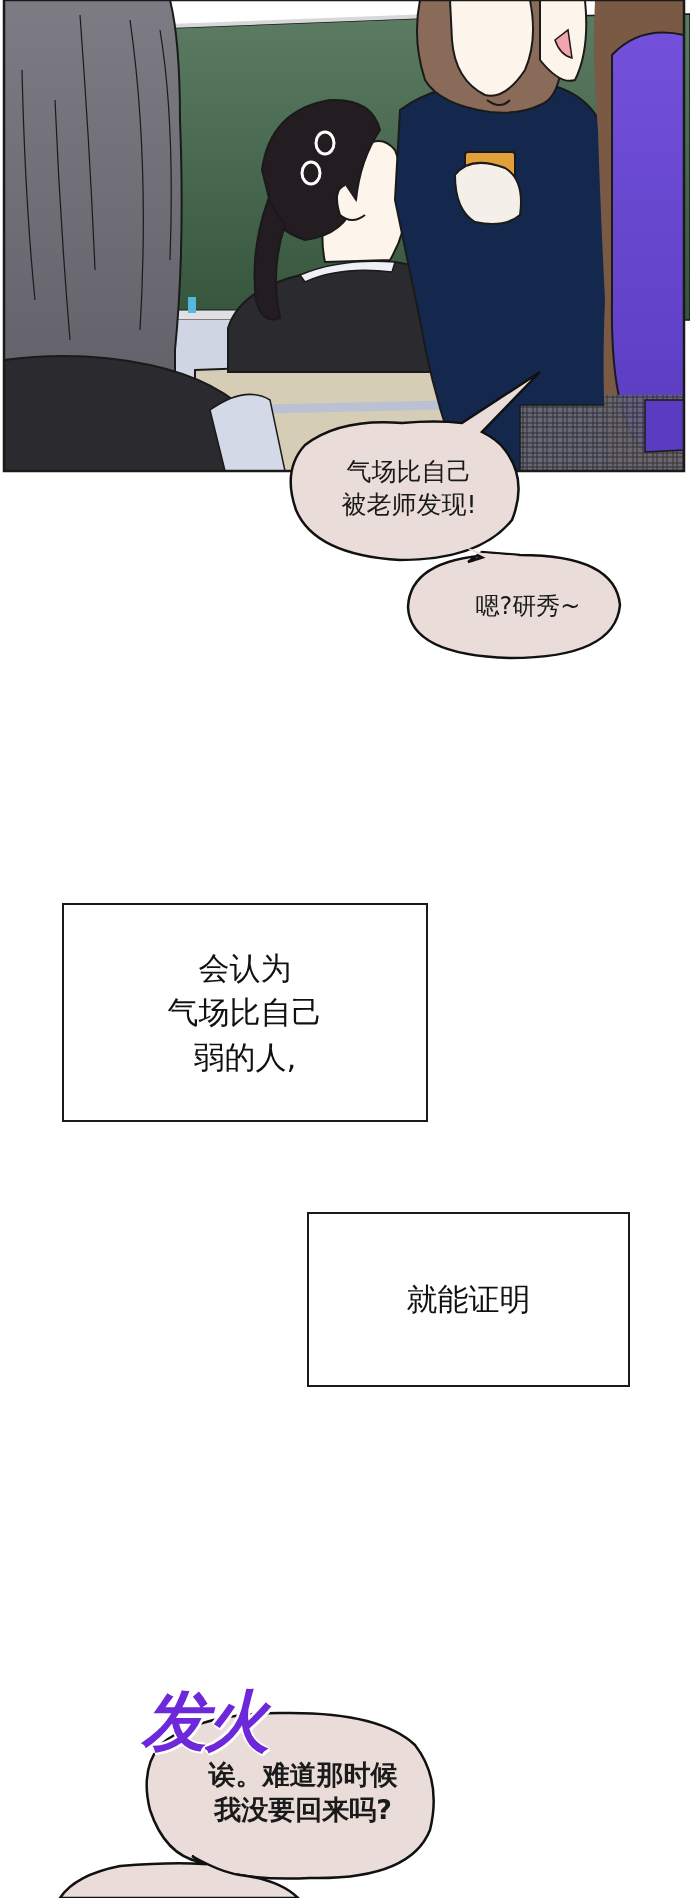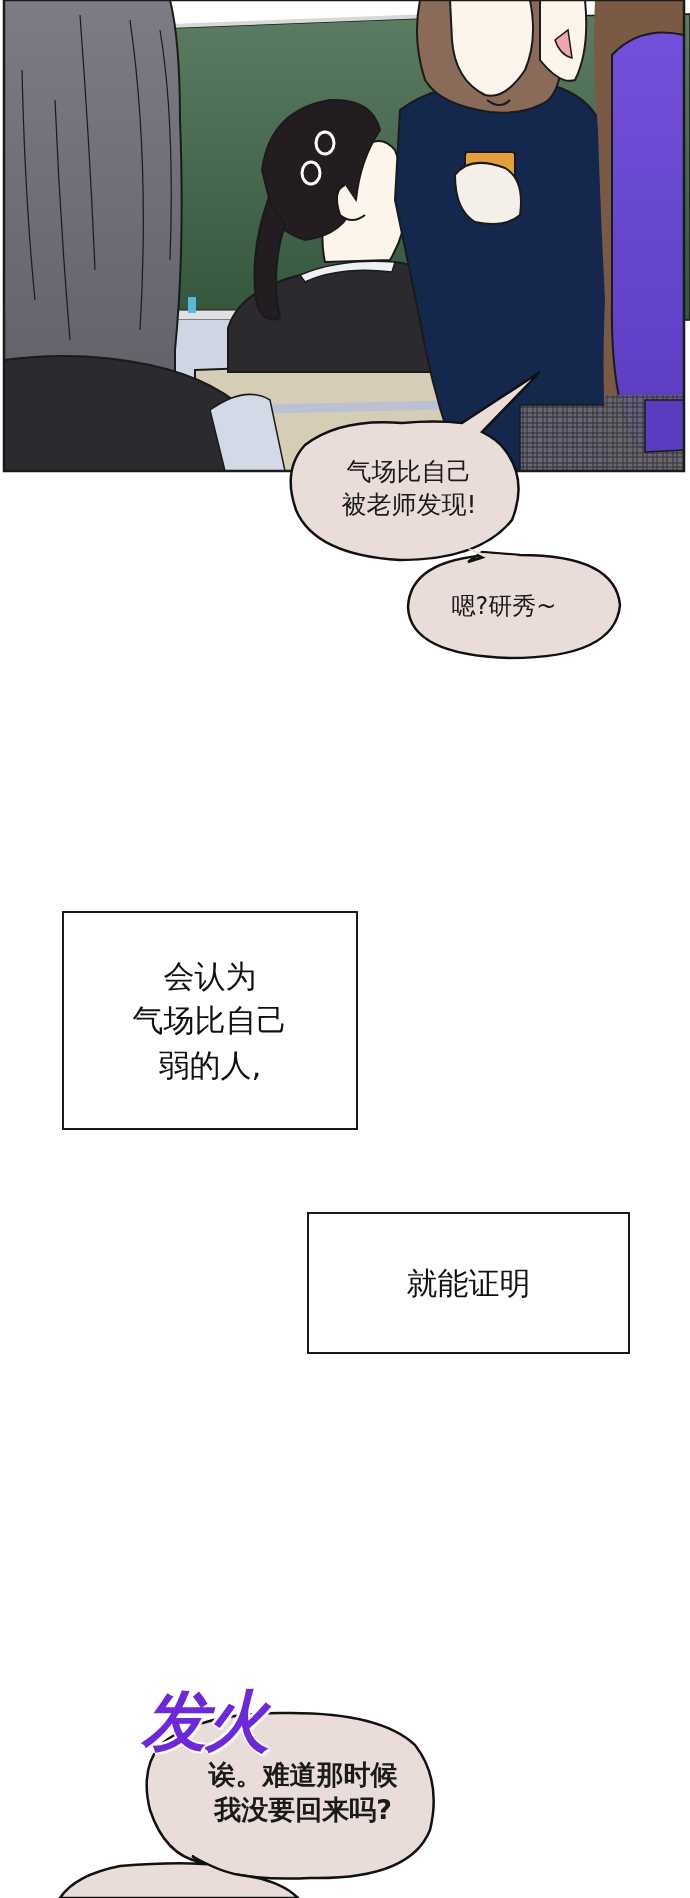--- a/index.html
+++ b/index.html
@@ -3,27 +3,27 @@
 <meta charset="utf-8">
 <style>
   html, body { margin: 0; padding: 0; background: #ffffff; }
   body { width: 690px; height: 1898px; position: relative; overflow: hidden;
          font-family: "DejaVu Sans", "Liberation Sans", sans-serif; }
   .abs { position: absolute; }
   .panel { left: 0; top: 0; width: 690px; height: 476px; }
   .bubble-svg { position: absolute; left: 0; top: 0; width: 690px; height: 1898px; pointer-events: none; }
   .btext { position: absolute; color: #1a1a1a; text-align: center; line-height: 1.32; white-space: pre; }
   .b1 { left: 300px; top: 455px; width: 218px; font-size: 25px; }
-  .b2 { left: 404px; top: 591px; width: 200px; font-size: 24px; }
+  .b2 { left: 428px; top: 591px; width: 200px; font-size: 24px; }
   .b3 { left: 188px; top: 1757px; width: 230px; font-size: 27px; font-weight: bold; text-align: center; line-height: 1.3; }
   .narr { position: absolute; border: 2px solid #1a1a1a; background: #fff; box-sizing: border-box;
           display: flex; align-items: center; justify-content: center; text-align: center; }
   .narr span { font-size: 31px; line-height: 1.42; color: #111; white-space: pre; }
-  .n1 { left: 62px; top: 903px; width: 296px; height: 219px; margin-top: 8px; }
-  .n2 { left: 307px; top: 1212px; width: 323px; height: 142px; }
+  .n1 { left: 62px; top: 903px; width: 366px; height: 219px; }
+  .n2 { left: 307px; top: 1212px; width: 323px; height: 175px; }
   .sfx { position: absolute; left: 142px; top: 1677px; font-family: "DejaVu Serif", "Liberation Serif", serif;
          font-size: 66px; font-weight: bold; color: #6d28d9; font-style: italic; letter-spacing: -4px;
          text-shadow: 2px 0 0 #fff, -2px 0 0 #fff, 0 2px 0 #fff, 0 -2px 0 #fff, 2px 2px 0 #fff, -2px -2px 0 #fff; }
 </style>
 </head>
 <body>
 
 <div class="abs panel">
   <svg width="690" height="476" viewBox="0 0 690 476">
     <defs>

